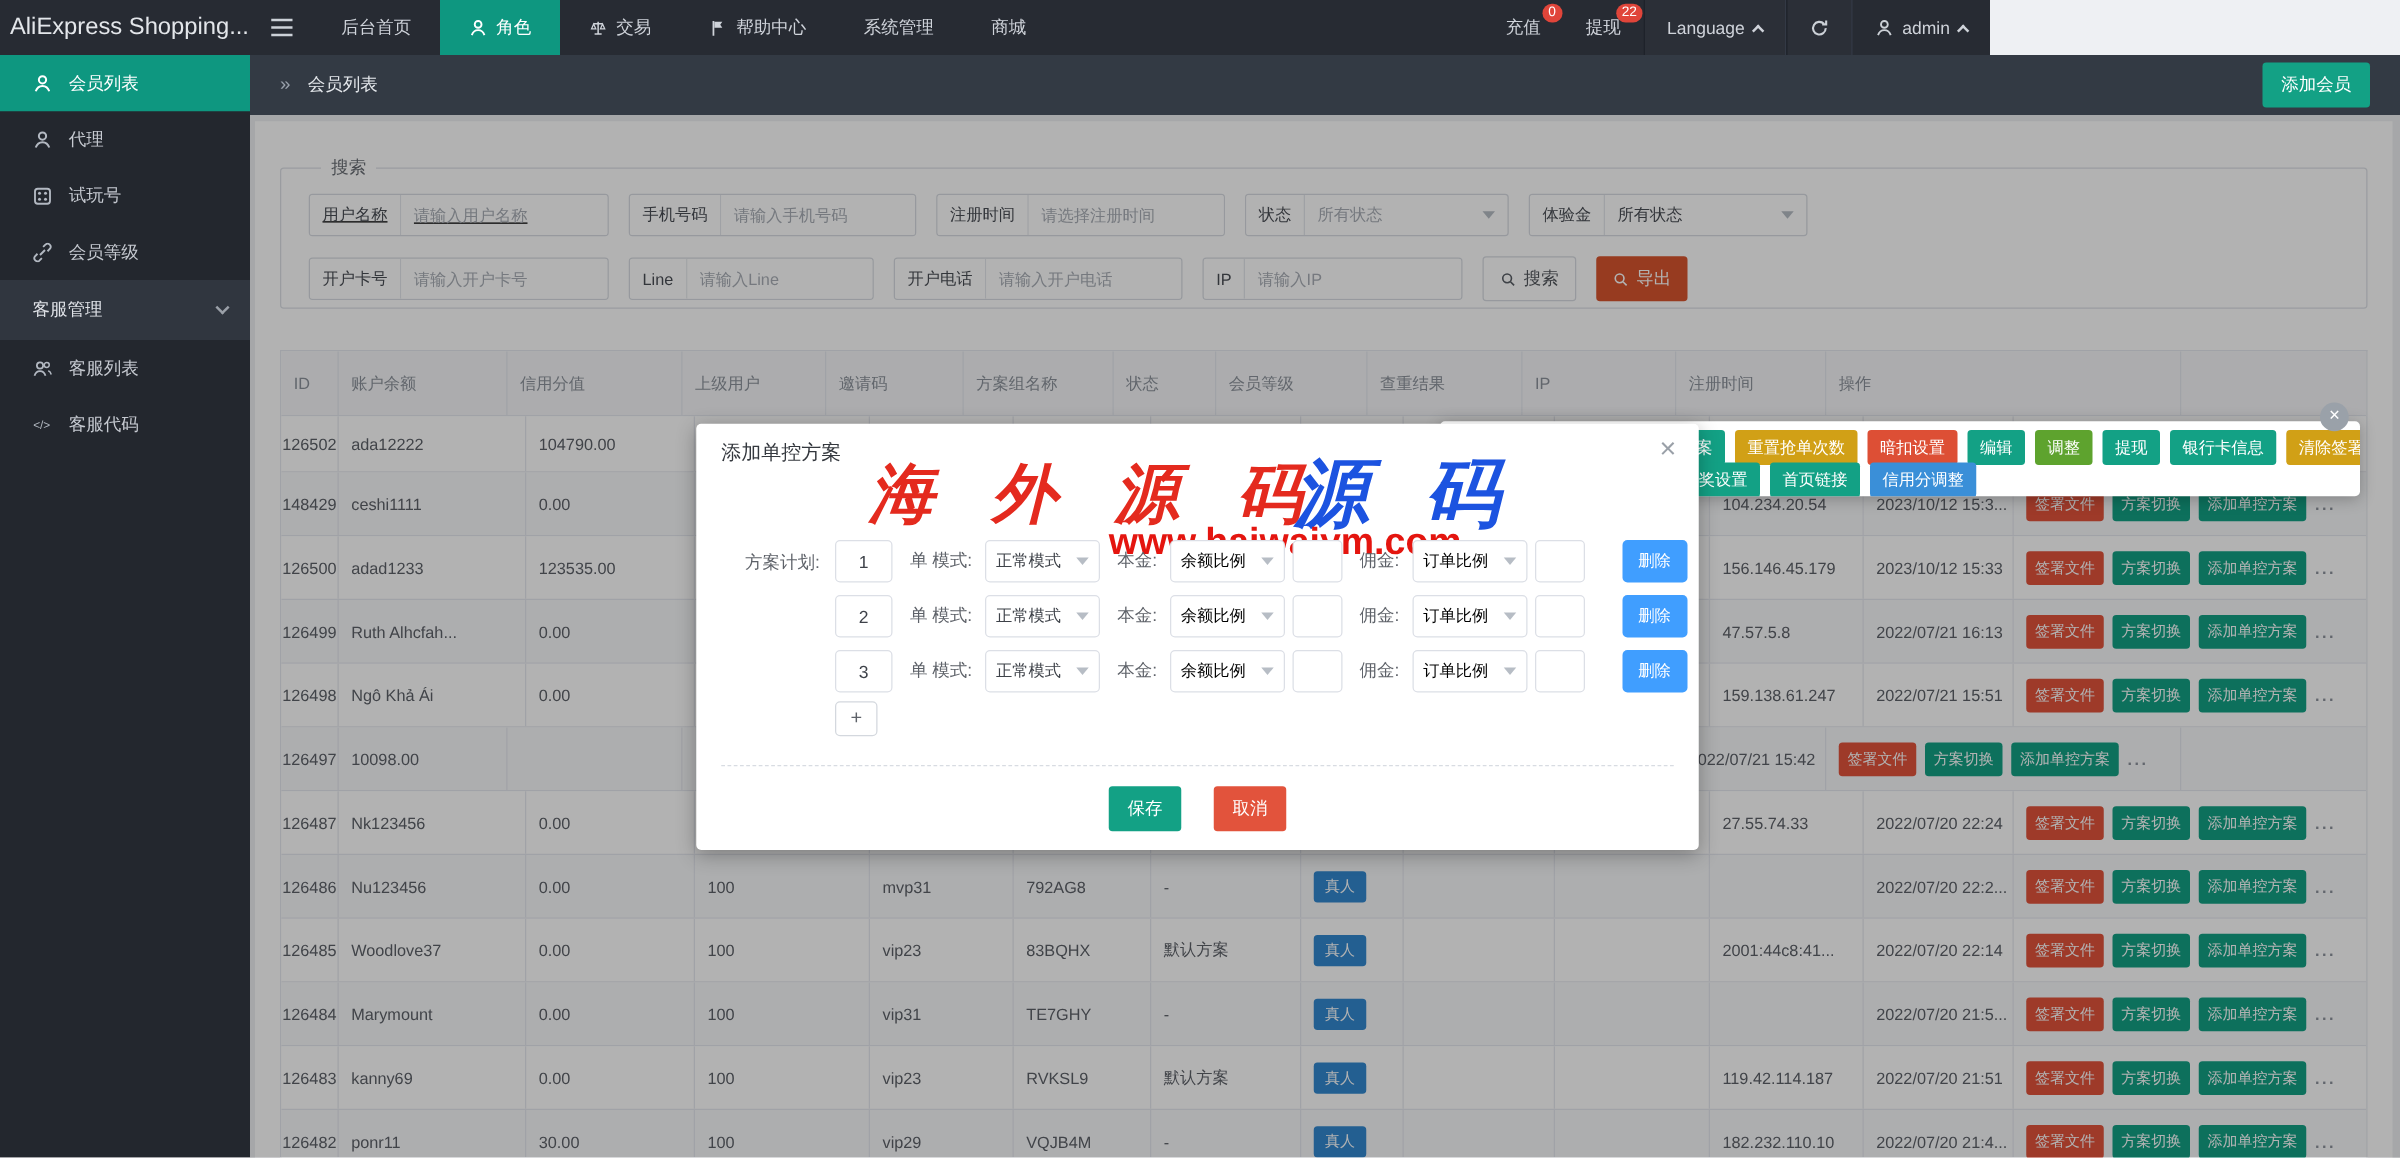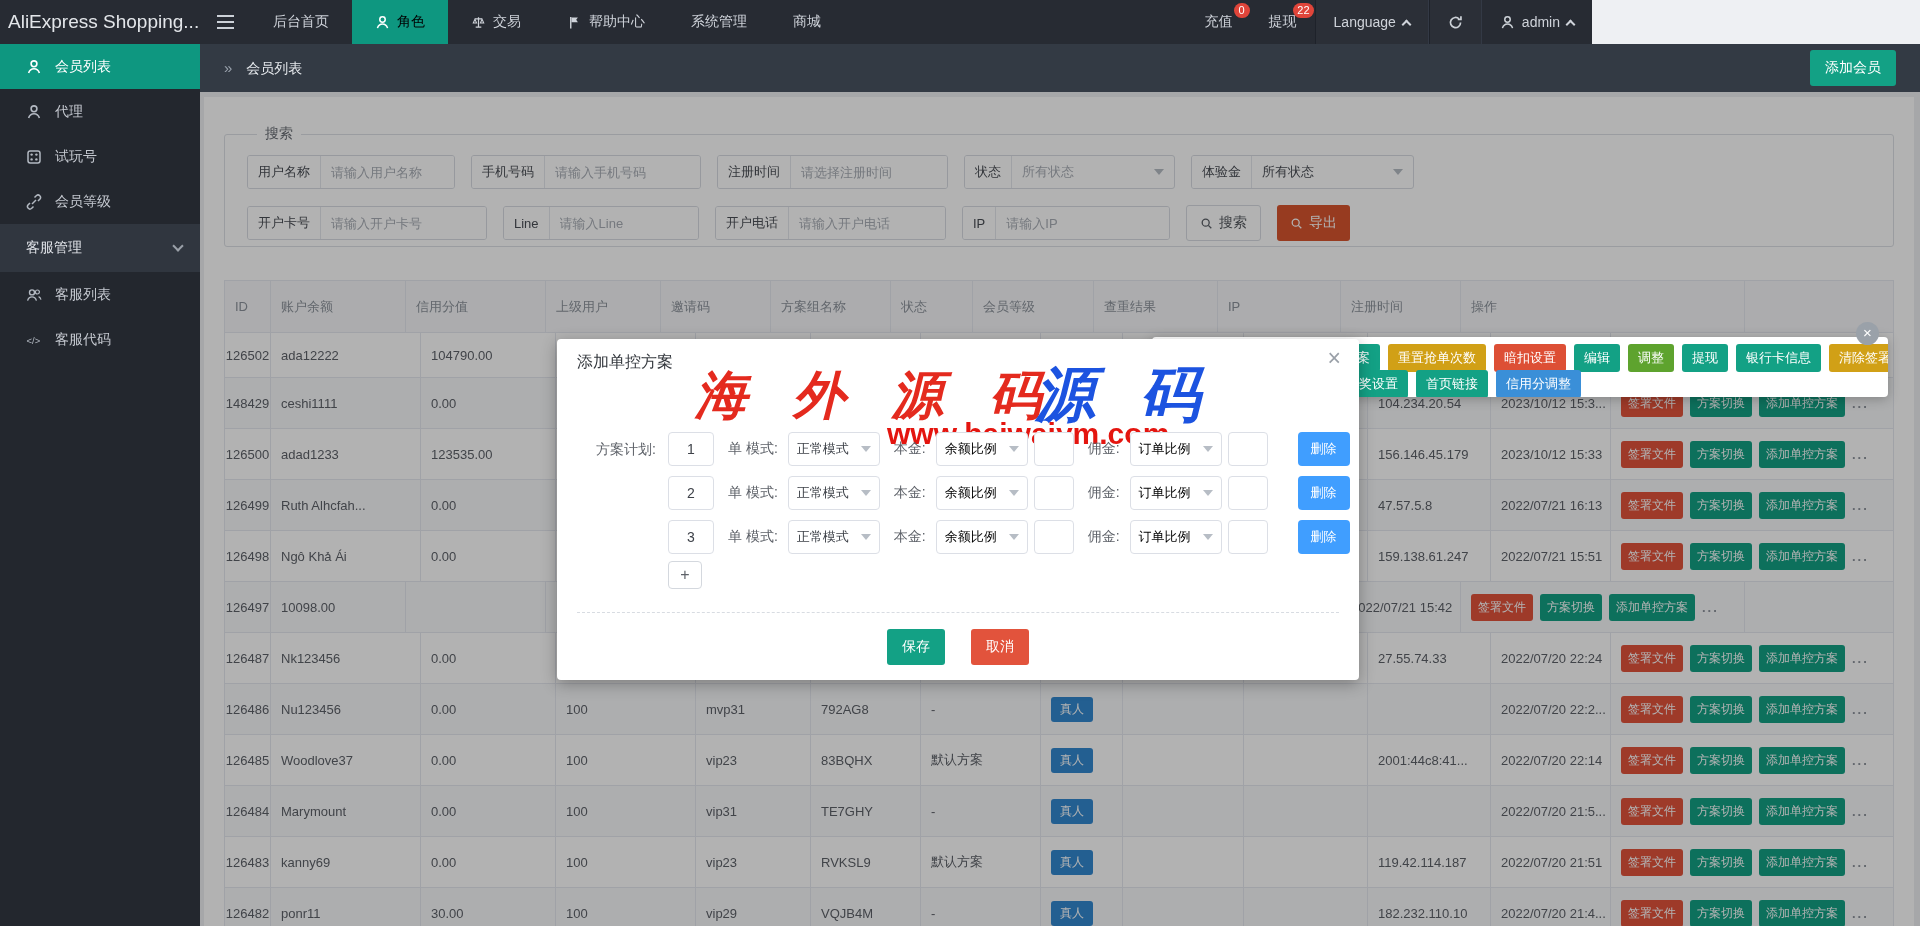--- a/index.html
+++ b/index.html
@@ -7,21 +7,21 @@
   body{position:relative;background:#eef0f3}
   button{cursor:pointer}
 
   
   #topnav{position:absolute;left:0;top:0;width:1592px;height:44px;background:#272b33;display:flex;align-items:stretch;z-index:20}
   #logo{width:200px;line-height:44px;padding-left:8px;color:#e3e6ea;font-size:19px;white-space:nowrap;overflow:hidden}
   #hamburger{width:50px;display:flex;flex-direction:column;justify-content:center;align-items:center;cursor:pointer}
   #hamburger span{display:block;width:17px;height:2px;background:#ccd1d8;margin:2px 0}
   #nav-items{display:flex}
   .nav-item{display:flex;align-items:center;gap:7px;padding:0 23px;color:#cfd3da;font-size:14px;cursor:pointer;white-space:nowrap}
-  .nav-item.active{background:var(--nav-active);color:#000000}
+  .nav-item.active{background:var(--nav-active);color:#ffffff}
   #nav-right{margin-left:auto;display:flex;align-items:stretch}
   .nav-right-item{position:relative;display:flex;align-items:center;gap:7px;padding:0 18px;color:#cfd3da;font-size:14px;cursor:pointer}
   .nav-right-item.boxed{border-left:1px solid #1e222a;border-right:1px solid #333945;background:rgba(255,255,255,.02)}
   .badge{position:absolute;top:3px;right:1px;min-width:16px;text-align:center;background:var(--badge-red);color:#fff;font-size:11px;line-height:15px;border-radius:8px;padding:0 4px}
   .caret-up{width:7px;height:7px;border-left:2px solid #cfd3da;border-top:2px solid #cfd3da;transform:rotate(45deg);margin-top:4px}
 
   
   #sidebar{position:absolute;left:0;top:44px;width:200px;bottom:0;background:#23272e;z-index:20}
   .side-group-header{height:48px;background:#30363f;color:#dfe2e7;font-size:14px;display:flex;align-items:center;padding:0 18px 0 26px;cursor:pointer}
   .chev-down{width:8px;height:8px;border-right:2px solid #9aa0a8;border-bottom:2px solid #9aa0a8;transform:rotate(45deg);margin-left:auto;margin-top:-4px}
@@ -259,21 +259,21 @@
     <span class="chevrons">»</span>
     <span>会员列表</span>
   </div>
   <button id="add-member-btn">添加会员</button>
 </div>
 
 <div id="content-card">
   <fieldset id="search-fs">
     <legend>搜索</legend>
     <div class="s-row" id="s-row1">
-        <div class="s-box" style="width: 208px;">
+        <div class="s-box" style="width: 240px; text-decoration: underline;">
           <span class="s-label">用户名称</span>
           <input class="s-input" placeholder="请输入用户名称" style="">
         </div>
         <div class="s-box" style="width: 230px;">
           <span class="s-label">手机号码</span>
           <input class="s-input" placeholder="请输入手机号码" style="">
         </div>
         <div class="s-box" style="width: 231px;">
           <span class="s-label">注册时间</span>
           <input class="s-input" placeholder="请选择注册时间" style="">

